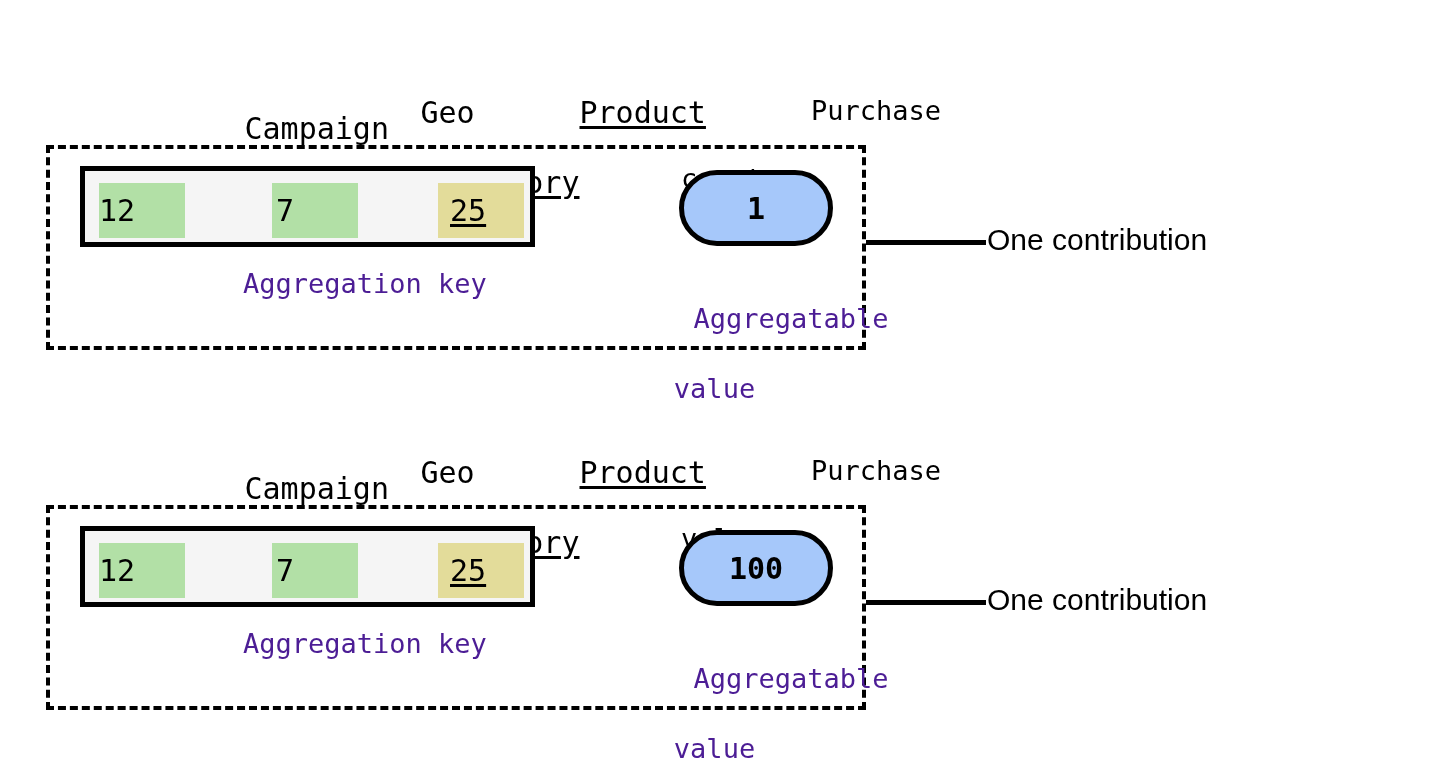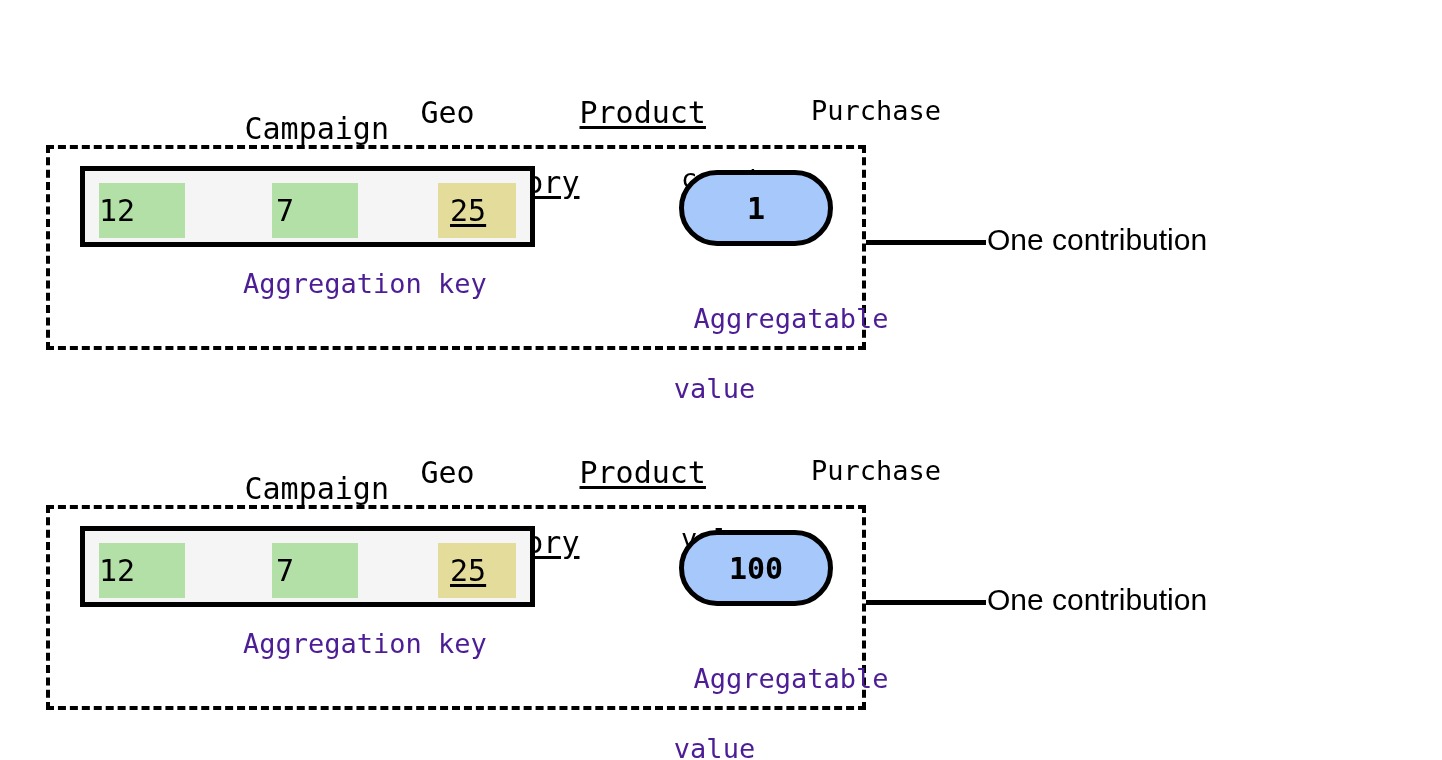--- a/index.html
+++ b/index.html
@@ -97,21 +97,21 @@
     display: flex;
     align-items: center;
     justify-content: center;
     font-family: "DejaVu Sans Mono", "Liberation Mono", monospace;
     font-size: 30px;
     color: #000;
     box-sizing: border-box;
   }
   .cell-campaign { left: 14px;  width: 86px; background: #b2e0a6; justify-content: flex-start; }
   .cell-geo      { left: 187px; width: 86px; background: #b2e0a6; justify-content: flex-start; padding-left: 4px; }
-  .cell-product  { left: 353px; width: 78px; background: #e3dc9a; justify-content: flex-start; padding-left: 12px; }
+  .cell-product  { left: 353px; width: 86px; background: #e3dc9a; justify-content: flex-start; padding-left: 12px; }
   .cell-product .u { text-decoration: underline; text-underline-offset: 3px; }
 
   
   .value-pill {
     position: absolute;
     left: 679px;
     top: 170px;
     width: 154px;
     height: 76px;
     background: #a6c8fa;

